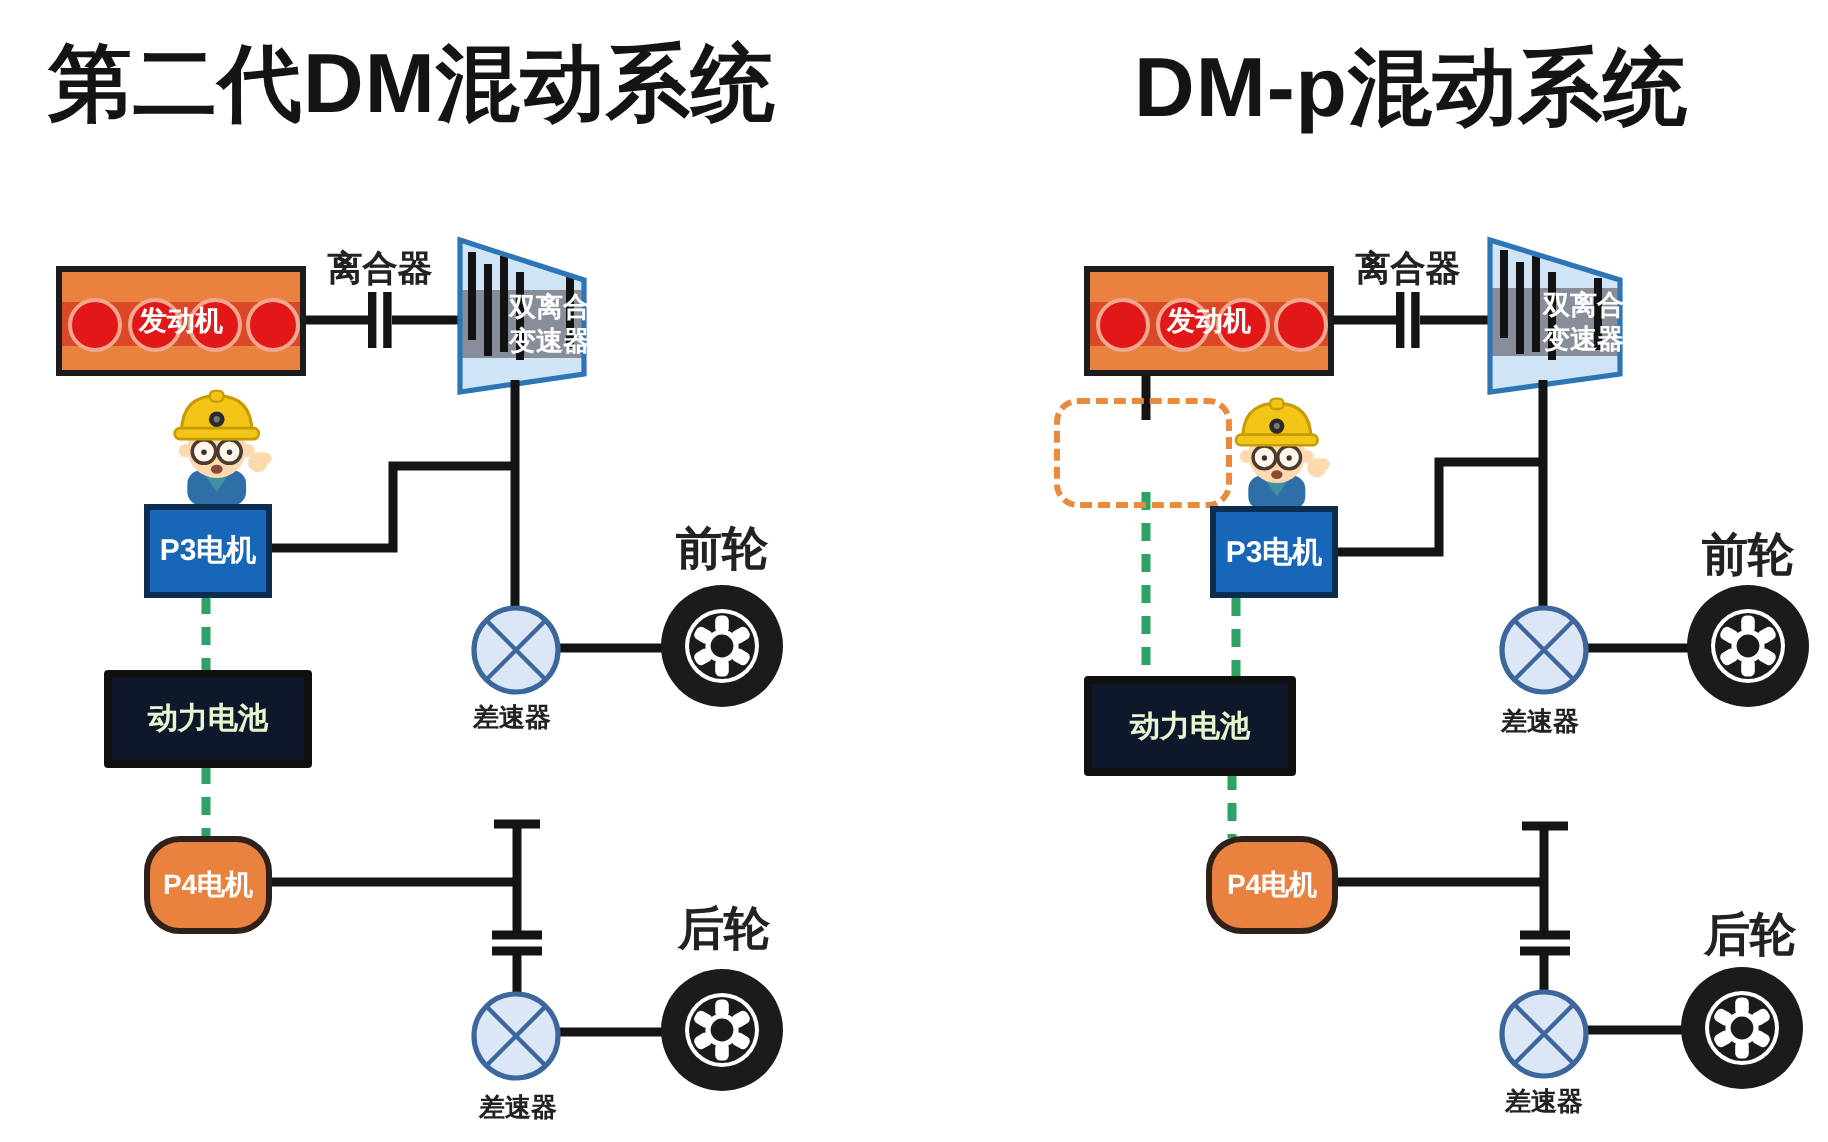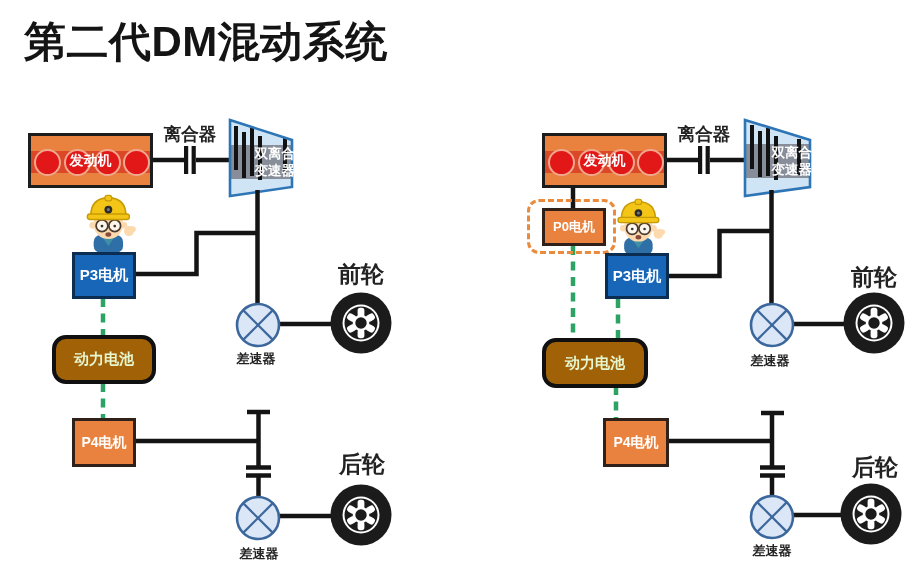--- a/index.html
+++ b/index.html
@@ -10,24 +10,24 @@
   }
   .abs{position:absolute;box-sizing:border-box;}
   .title{font-size:42px;font-weight:900;color:#141414;white-space:nowrap;letter-spacing:0.5px;}
   .engine{background:#e9823e;border:3px solid #1c1c1c;}
   .engine .band{position:absolute;left:0;right:0;top:15px;height:22px;background:#da4827;}
   .engine .dot{position:absolute;top:13px;width:27px;height:27px;border-radius:50%;
     background:#e21717;border:2px solid #f2a78f;box-sizing:border-box;}
   .cbox{display:flex;align-items:center;justify-content:center;color:#ffffff;font-weight:bold;text-align:center;}
   .motor{background:#e9823e;border:3px solid #30201a;}
   .p3{background:#1766b8;border:3px solid #0c2d52;}
-  .battery{background:#a16207;border:4px solid #101010;border-radius:14px;color:#e6f6cf;}
+  .battery{background:#0f172a;border:4px solid #101010;border-radius:2px;color:#e6f6cf;}
   .p0outline{border:3px dashed #e98a3c;border-radius:12px;}
   .lbl{color:#222222;font-weight:700;text-align:center;white-space:nowrap;}
-  .f13{font-size:13px;}.f14{font-size:14px;}.f15{font-size:15px;}
+  .f13{font-size:13px;}.f14{font-size:14px;border-radius:18px;}.f15{font-size:15px;}
   .f17{font-size:17.5px;}.f19{font-size:13px;}.f20{font-size:23px;}
   .dcttext{color:#ffffff;font-weight:bold;font-size:13.5px;line-height:16.5px;text-align:right;}
   svg.layer{position:absolute;left:0;top:0;}
 </style>
 </head>
 <body>
 
 <div class="stage">
 
   <svg class="layer" width="914" height="571" viewBox="0 0 914 571">
@@ -168,20 +168,21 @@
       </g>
       <line x1="792" y1="515" x2="844" y2="515" stroke="#141414" stroke-width="4.5"></line>
       <use href="#diff" x="772" y="517"></use>
       <use href="#wheel" x="871" y="514"></use>
 
       <use href="#worker" transform="translate(608,195) scale(0.95)"></use>
     </g>
   </svg>
 
   <div class="abs title" style="left:24px;top:14px;">第二代DM混动系统</div>
+  <div class="abs title" style="left:567px;top:16px;">DM-p混动系统</div>
 
   <div class="abs engine" style="left:28px;top:133px;width:125px;height:55px;">
     <div class="band"></div>
     <div class="dot" style="left:3px;"></div>
     <div class="dot" style="left:33px;"></div>
     <div class="dot" style="left:63px;"></div>
     <div class="dot" style="left:92px;"></div>
     <div class="abs cbox f14" style="left:0;top:0;right:0;bottom:0;">发动机</div>
   </div>
 
@@ -213,21 +214,20 @@
   </div>
 
   <div class="abs lbl f17" style="left:664px;top:122px;width:80px;">离合器</div>
 
   <div class="abs dcttext" style="left:742px;top:145px;width:70px;">
     <span style="display:block;">双离合</span>
     <span style="display:block;">变速器</span>
   </div>
 
   <div class="abs p0outline" style="left:527px;top:199px;width:89px;height:55px;"></div>
-  <div class="abs cbox motor f13" style="left:542px;top:208px;width:64px;height:38px;">P0电机</div>
 
   <div class="abs cbox p3 f15" style="left:605px;top:253px;width:64px;height:46px;">P3电机</div>
 
   <div class="abs cbox battery f15" style="left:542px;top:338px;width:106px;height:50px;">动力电池</div>
 
   <div class="abs cbox motor f14" style="left:603px;top:418px;width:66px;height:49px;">P4电机</div>
 
   <div class="abs lbl f20" style="left:834px;top:262px;width:80px;">前轮</div>
   <div class="abs lbl f19" style="left:720px;top:352px;width:100px;">差速器</div>
   <div class="abs lbl f20" style="left:835px;top:452px;width:80px;">后轮</div>

